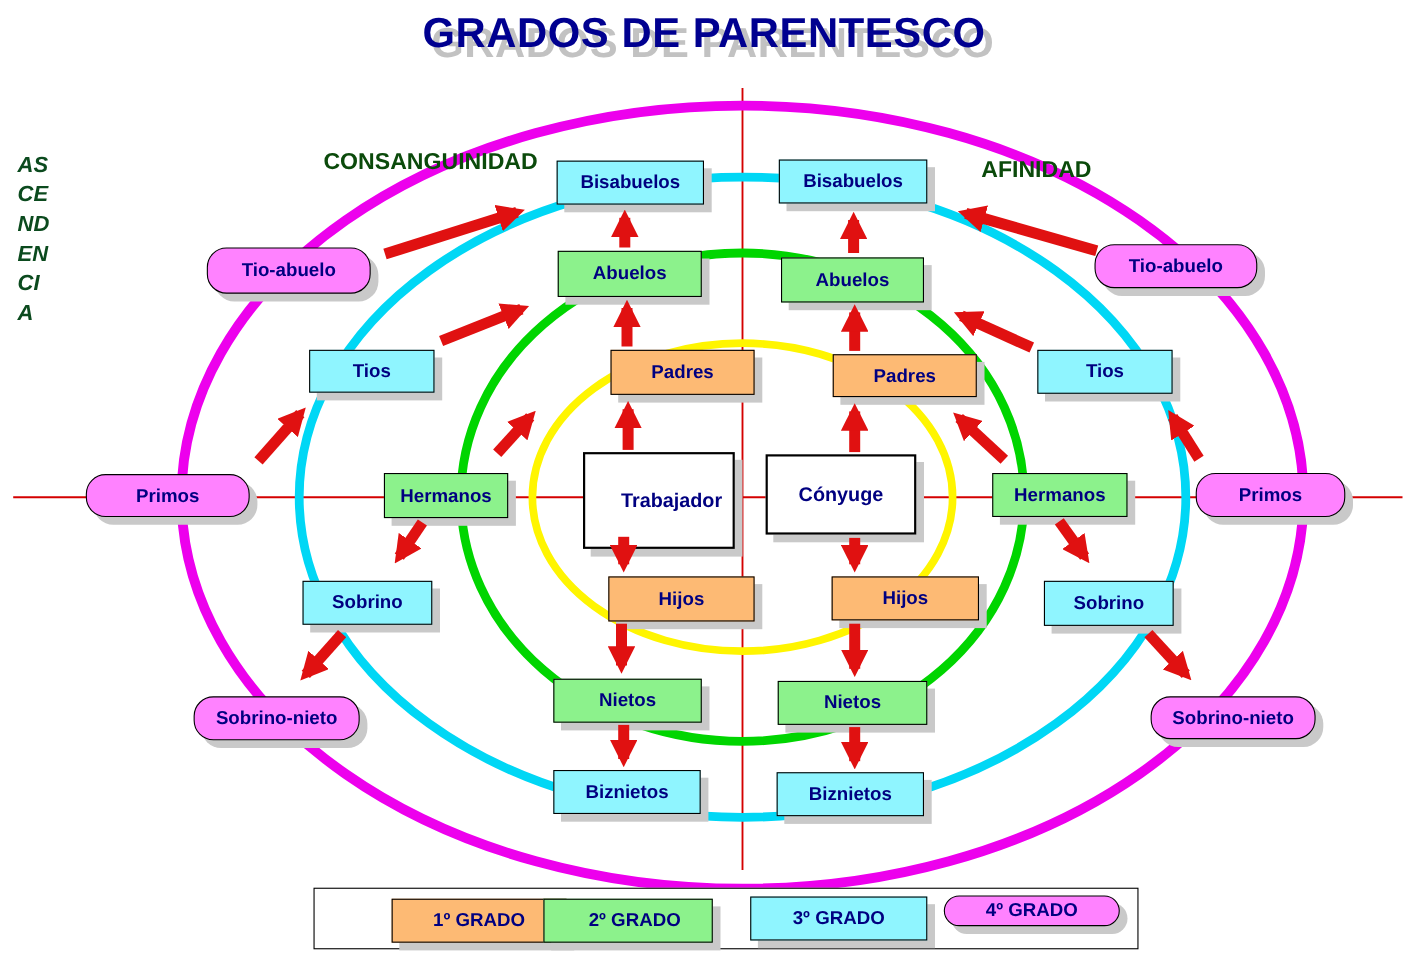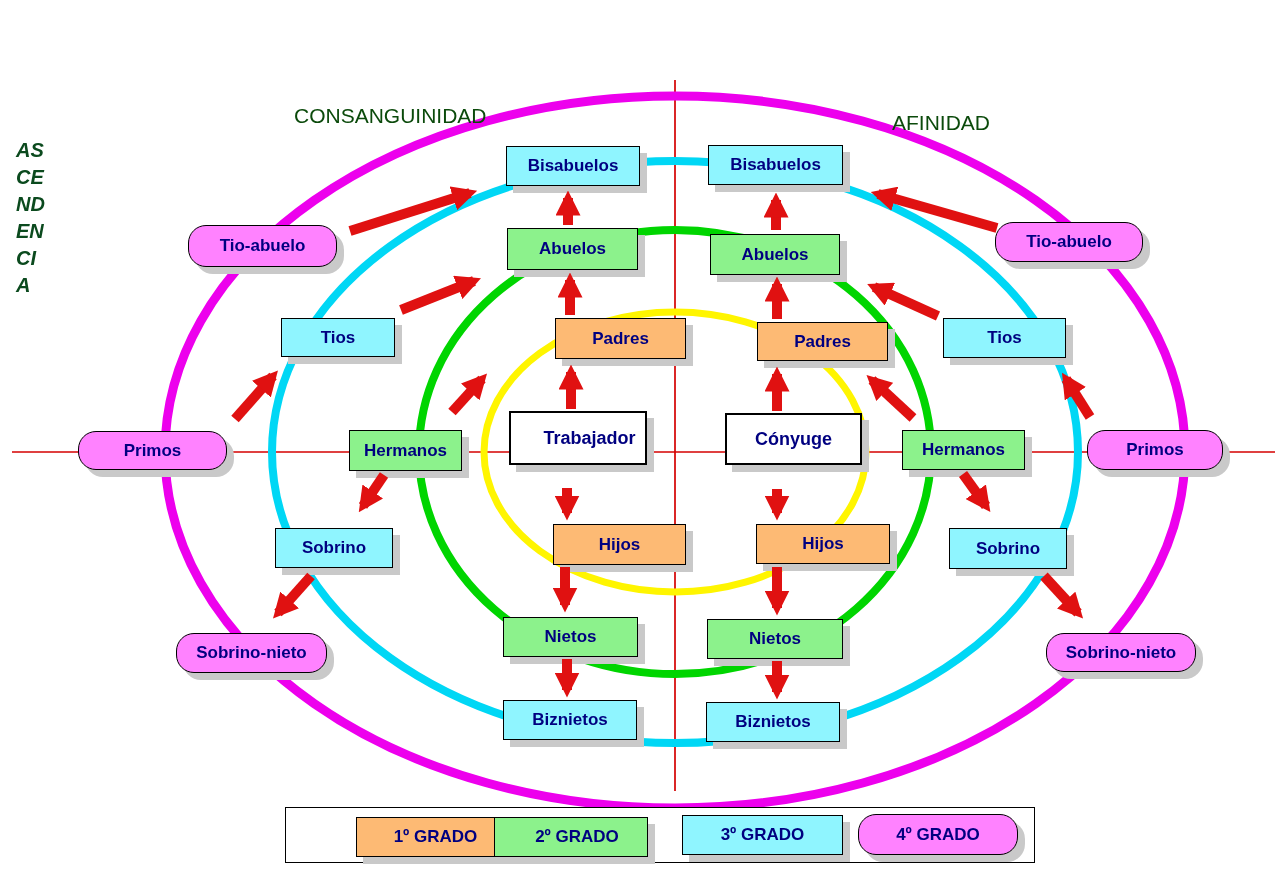--- a/index.html
+++ b/index.html
@@ -7,21 +7,21 @@
     position:relative;width:1285px;height:878px;background:#ffffff;overflow:hidden;
     font-family:"Liberation Sans",sans-serif;
   }
   svg.layer{position:absolute;left:0;top:0;pointer-events:none;}
   .title{
     position:absolute;left:250px;top:10px;width:780px;text-align:center;
     font-size:38px;font-weight:bold;color:#000090;letter-spacing:0.5px;
     text-shadow:8px 9px 0 #c2c2c2;
   }
   .section-label{
-    position:absolute;font-size:21px;font-weight:normal;color:#0b4a0b;white-space:nowrap;
+    position:absolute;font-size:21px;font-weight:bold;color:#0b4a0b;white-space:nowrap;margin-top:32px;
   }
   .vert-word{
     position:absolute;left:16px;width:32px;text-align:left;
     font-size:20px;font-weight:bold;color:#0b4a1e;
     word-break:break-all;line-height:27px;font-style:italic;
   }
   .vert-word.desc{line-height:26.9px;}
   .box{
     position:absolute;border:1.6px solid #000000;
     display:flex;align-items:center;justify-content:center;
@@ -47,36 +47,37 @@
 
   <svg class="layer" width="1285" height="878">
     <line x1="12" y1="452" x2="1275" y2="452" stroke="#d40000" stroke-width="1.7"></line>
     <line x1="675" y1="80" x2="675" y2="791" stroke="#d40000" stroke-width="1.7"></line>
     <ellipse cx="675" cy="452" rx="510" ry="356" fill="none" stroke="#ed00ed" stroke-width="9"></ellipse>
     <ellipse cx="675" cy="452" rx="403" ry="291" fill="none" stroke="#00d7f5" stroke-width="8"></ellipse>
     <ellipse cx="675" cy="452" rx="256" ry="222" fill="none" stroke="#00d500" stroke-width="8"></ellipse>
     <ellipse cx="675" cy="452" rx="191" ry="140" fill="none" stroke="#fff500" stroke-width="7"></ellipse>
   </svg>
 
+  <div class="title">GRADOS DE PARENTESCO</div>
   <div class="section-label" style="left:294px;top:104px;">CONSANGUINIDAD</div>
   <div class="section-label" style="left:892px;top:111px;">AFINIDAD</div>
   <div class="vert-word" style="top:137px;">ASCENDENCIA</div>
 
   <div class="box g3" style="left:506px;top:146px;width:134px;height:40px;">Bisabuelos</div>
   <div class="box g2" style="left:507px;top:228px;width:131px;height:42px;">Abuelos</div>
   <div class="box g1" style="left:507px;top:318px;width:131px;height:41px;">Padres</div>
-  <div class="box white big" style="left:509px;top:411px;width:138px;height:54px;padding-left:23px;">Trabajador</div>
+  <div class="box white big" style="left:530px;top:411px;width:138px;height:88px;padding-left:23px;">Trabajador</div>
   <div class="box g1" style="left:505px;top:524px;width:133px;height:41px;">Hijos</div>
   <div class="box g2" style="left:503px;top:617px;width:135px;height:40px;">Nietos</div>
   <div class="box g3" style="left:503px;top:700px;width:134px;height:40px;">Biznietos</div>
 
   <div class="box g3" style="left:708px;top:145px;width:135px;height:40px;">Bisabuelos</div>
   <div class="box g2" style="left:710px;top:234px;width:130px;height:41px;">Abuelos</div>
   <div class="box g1" style="left:709px;top:322px;width:131px;height:39px;">Padres</div>
-  <div class="box white big" style="left:725px;top:413px;width:137px;height:52px;">Cónyuge</div>
+  <div class="box white big" style="left:696px;top:413px;width:137px;height:73px;">Cónyuge</div>
   <div class="box g1" style="left:708px;top:524px;width:134px;height:40px;">Hijos</div>
   <div class="box g2" style="left:707px;top:619px;width:136px;height:40px;">Nietos</div>
   <div class="box g3" style="left:706px;top:702px;width:134px;height:40px;">Biznietos</div>
 
   <div class="box g4" style="left:188px;top:225px;width:149px;height:42px;">Tio-abuelo</div>
   <div class="box g3" style="left:281px;top:318px;width:114px;height:39px;">Tios</div>
   <div class="box g4" style="left:78px;top:431px;width:149px;height:39px;">Primos</div>
   <div class="box g2" style="left:349px;top:430px;width:113px;height:41px;">Hermanos</div>
   <div class="box g3" style="left:275px;top:528px;width:118px;height:40px;">Sobrino</div>
   <div class="box g4" style="left:176px;top:633px;width:151px;height:40px;">Sobrino-nieto</div>
@@ -85,21 +86,21 @@
   <div class="box g3" style="left:943px;top:318px;width:123px;height:40px;">Tios</div>
   <div class="box g2" style="left:902px;top:430px;width:123px;height:40px;">Hermanos</div>
   <div class="box g4" style="left:1087px;top:430px;width:136px;height:40px;">Primos</div>
   <div class="box g3" style="left:949px;top:528px;width:118px;height:41px;">Sobrino</div>
   <div class="box g4" style="left:1046px;top:633px;width:150px;height:39px;">Sobrino-nieto</div>
 
   <div class="legend-frame"></div>
   <div class="box g1" style="left:308px;top:817px;width:159px;height:40px;">1º GRADO</div>
   <div class="box g2" style="left:494px;top:817px;width:154px;height:40px;padding-left:12px;">2º GRADO</div>
   <div class="box g3" style="left:682px;top:815px;width:161px;height:40px;">3º GRADO</div>
-  <div class="box g4" style="left:858px;top:814px;width:160px;height:41px;">4º GRADO</div>
+  <div class="box g4" style="left:858px;top:814px;width:160px;height:28px;">4º GRADO</div>
 
   <svg class="layer" width="1285" height="878">
     <defs>
       <marker id="ah" viewBox="0 0 10 10" refX="7" refY="5" markerWidth="2.5" markerHeight="2.5" orient="auto">
         <path d="M0 0 L10 5 L0 10 z" fill="#e01111"></path>
       </marker>
     </defs>
     <g stroke="#e01111" stroke-width="10">
 
       <line x1="571" y1="409" x2="571" y2="372" marker-end="url(#ah)"></line>

